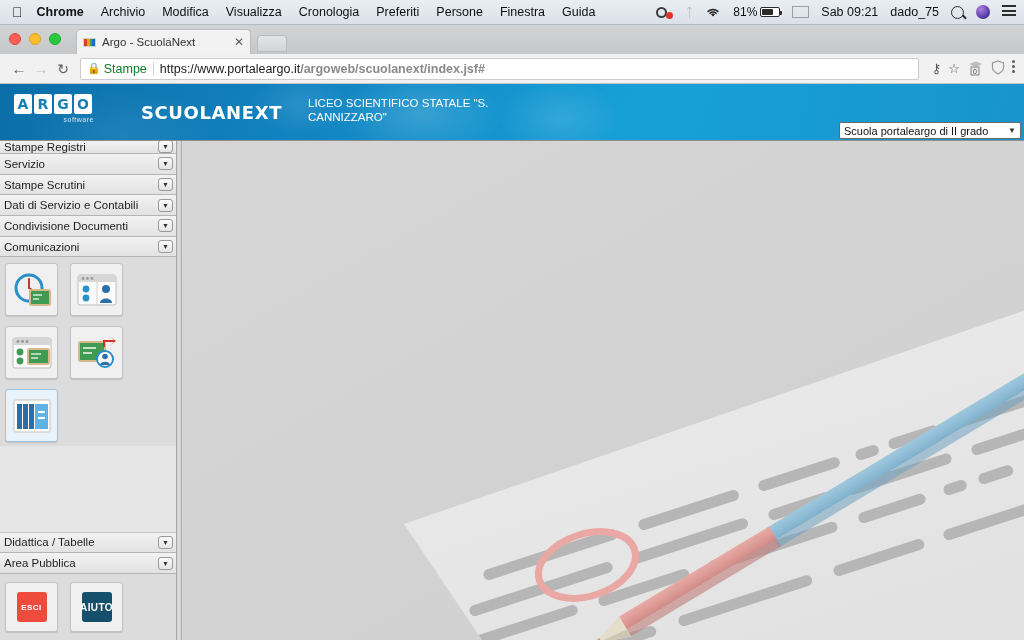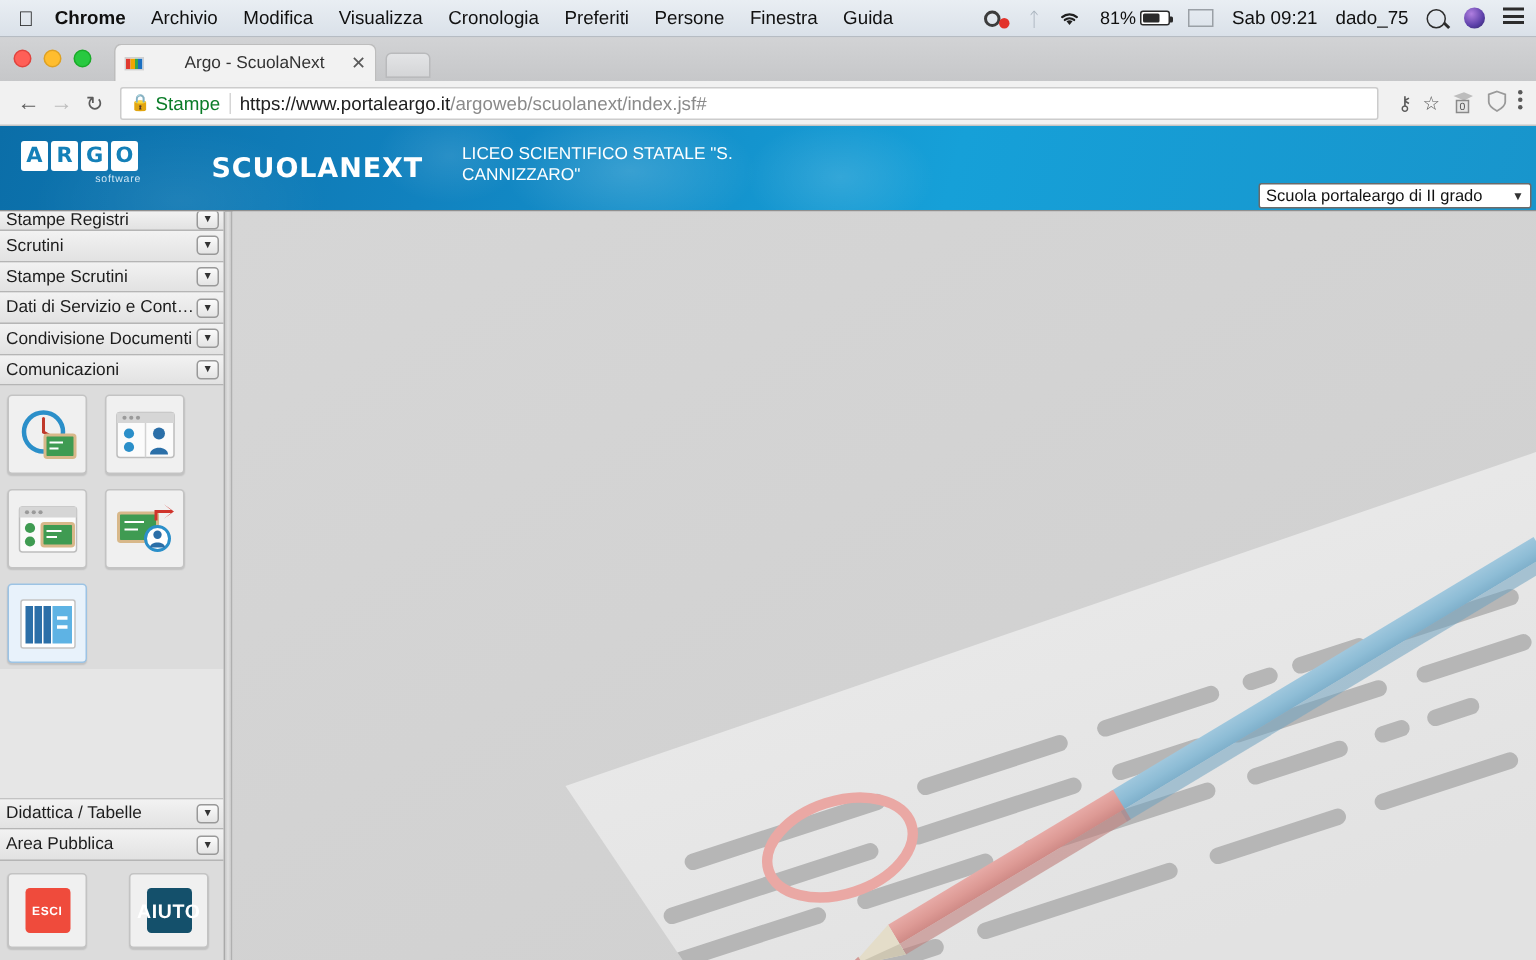--- a/index.html
+++ b/index.html
@@ -69,21 +69,21 @@
     display: flex; align-items: center; padding: 0 6px;
     font-size: 11.5px; color: #333; position: relative;
     border: 1px solid #bdbdbd; border-bottom: none;
   }
   .favicon {
     width: 13px; height: 9px; margin-right: 6px; flex: 0 0 auto;
     background: #ffffff; border: 1px solid #cfcfcf; display: flex; overflow: hidden;
   }
   .favicon i { flex: 1; }
   .fav-r { background: #e03a2f; } .fav-y { background: #f0a500; } .fav-g { background: #35a64a; } .fav-b { background: #1b6fc1; }
-  .tab .ttl { flex: 1; overflow: hidden; white-space: nowrap; text-overflow: ellipsis; margin-left: 21px; }
+  .tab .ttl { flex: 1; overflow: hidden; white-space: nowrap; text-overflow: ellipsis; }
   .tab .xc { font-size: 12px; color: #5a5a5a; margin-left: 4px; cursor: default; }
   .newtab {
     width: 30px; height: 17px; margin-left: 6px; margin-bottom: 2px;
     background: linear-gradient(to bottom,#e3e4e6,#d4d5d7);
     border: 1px solid #b9babc; border-radius: 4px 4px 0 0;
   }
 
   #omnibar {
     height: 30px; background: #f1f1f1; border-bottom: 1px solid #c5c5c5;
     display: flex; align-items: center; padding: 0 8px; font-size: 12.5px;
@@ -93,21 +93,21 @@
   .navbtn.reload { font-size: 14px; }
   .urlbox {
     flex: 1; height: 22px; background: #fff; border: 1px solid #ccc; border-radius: 2px;
     display: flex; align-items: center; padding: 0 6px; margin: 0 6px; font-size: 12.5px;
     position: relative;
   }
   .lock { color: #0a7c28; font-size: 11px; margin-right: 3px; }
   .secure { color: #0a7c28; font-weight: normal; margin-right: 6px; }
   .sep { width: 1px; height: 14px; background: #d5d5d5; margin-right: 6px; }
   .url-strong { color: #202020; }
-  .url-rest { color: #8a8a8a; }
+  .url-rest { color: #8a8a8a; font-weight: bold; }
   .ob-right { display: flex; align-items: center; }
   .ob-right > * { margin-left: 7px; color: #5a5a5a; font-size: 13px; }
   .key-ico { transform: rotate(0deg); }
   .ext-box { width: 17px; height: 17px; position: relative; }
   .kebab { display: inline-block; width: 4px; }
   .kebab i { display: block; width: 3px; height: 3px; background: #5a5a5a; border-radius: 50%; margin-bottom: 2px; }
 
   
   #app { width: 1024px; height: 556px; position: relative; background: #d4d4d4; }
   #argohead {
@@ -144,21 +144,21 @@
     position: absolute; right: 3px; top: 38px; width: 182px; height: 17px;
     background: #fff; border: 1px solid #6a6a6a; border-radius: 2px;
     display: flex; align-items: center; padding: 0 4px; font-size: 11px; color: #111;
   }
   .level-select .lbl { flex: 1; white-space: nowrap; overflow: hidden; }
   .level-select .caret { font-size: 8px; color: #333; }
 
   
   #body-row { display: flex; height: 499px; }
   #sidebar {
-    width: 150px; background: #dcdcdc; position: relative;
+    width: 177px; background: #dcdcdc; position: relative;
     border-right: 1px solid #a9a9a9; overflow: hidden;
     display: flex; flex-direction: column;
   }
   .menu-item {
     height: 20.7px; background: linear-gradient(to bottom,#f2f2f2 0%,#e2e2e2 100%);
     border-bottom: 1px solid #b5b5b5;
     display: flex; align-items: center; padding-left: 4px; padding-right: 3px;
     font-size: 11.5px; color: #1d1d1d; white-space: nowrap;
   }
   .menu-item .mlabel { flex: 1; overflow: hidden; text-overflow: ellipsis; }
@@ -173,26 +173,26 @@
   .tile-area { background: #dcdcdc; padding: 6px 5px 4px 5px; flex: 0 0 auto; }
   .tile-row { display: flex; gap: 12px; margin-bottom: 10px; }
   .tile {
     width: 53px; height: 53px; background: #f0f0f0; border: 1px solid #c3c3c3;
     border-radius: 3px; display: flex; align-items: center; justify-content: center;
     box-shadow: 0 1px 1px rgba(0,0,0,0.12);
   }
   .tile.sel { background: #e8f2fb; border-color: #9cc3e4; }
   .tile svg { display: block; }
   .spacer-fill { flex: 1; background: #e6e6e6; border-bottom: 1px solid #c3c3c3; }
-  .bottom-tiles { background: #dcdcdc; padding: 8px 5px; display: flex; gap: 28px; }
+  .bottom-tiles { background: #dcdcdc; padding: 8px 5px; display: flex; gap: 12px; }
   .bottom-tiles .tile { width: 53px; height: 50px; }
   .sq-esci { width: 30px; height: 30px; background: #ef4b3c; border-radius: 3px; color: #fff;
     font-size: 8px; font-weight: bold; display: flex; align-items: center; justify-content: center; letter-spacing: 0.4px; }
   .sq-aiuto { width: 30px; height: 30px; background: #14506b; border-radius: 3px; color: #fff;
-    font-size: 13px; font-weight: bold; display: flex; align-items: center; justify-content: center; letter-spacing: 0.4px; }
+    font-size: 10px; font-weight: bold; display: flex; align-items: center; justify-content: center; letter-spacing: 0.4px; }
 
   #divider { width: 5px; background: linear-gradient(to right,#c9c9c9,#e0e0e0,#c9c9c9); border-right: 1px solid #b0b0b0; }
 
   
   #canvas { flex: 1; position: relative; overflow: hidden; background: #d3d3d3; }
   #canvas svg { position: absolute; left: 0; top: 0; }
 </style>
 </head>
 <body>
 
@@ -326,21 +326,21 @@
 
     <div id="body-row">
 
       <div id="sidebar">
 
         <div class="menu-item clipped">
           <span class="mlabel">Stampe Registri</span>
           <span class="arrow-btn">▼</span>
         </div>
         <div class="menu-item">
-          <span class="mlabel">Scrutini</span>
+          <span class="mlabel">Servizio</span>
           <span class="arrow-btn">▼</span>
         </div>
         <div class="menu-item">
           <span class="mlabel">Stampe Scrutini</span>
           <span class="arrow-btn">▼</span>
         </div>
         <div class="menu-item">
           <span class="mlabel">Dati di Servizio e Contabili</span>
           <span class="arrow-btn">▼</span>
         </div>

